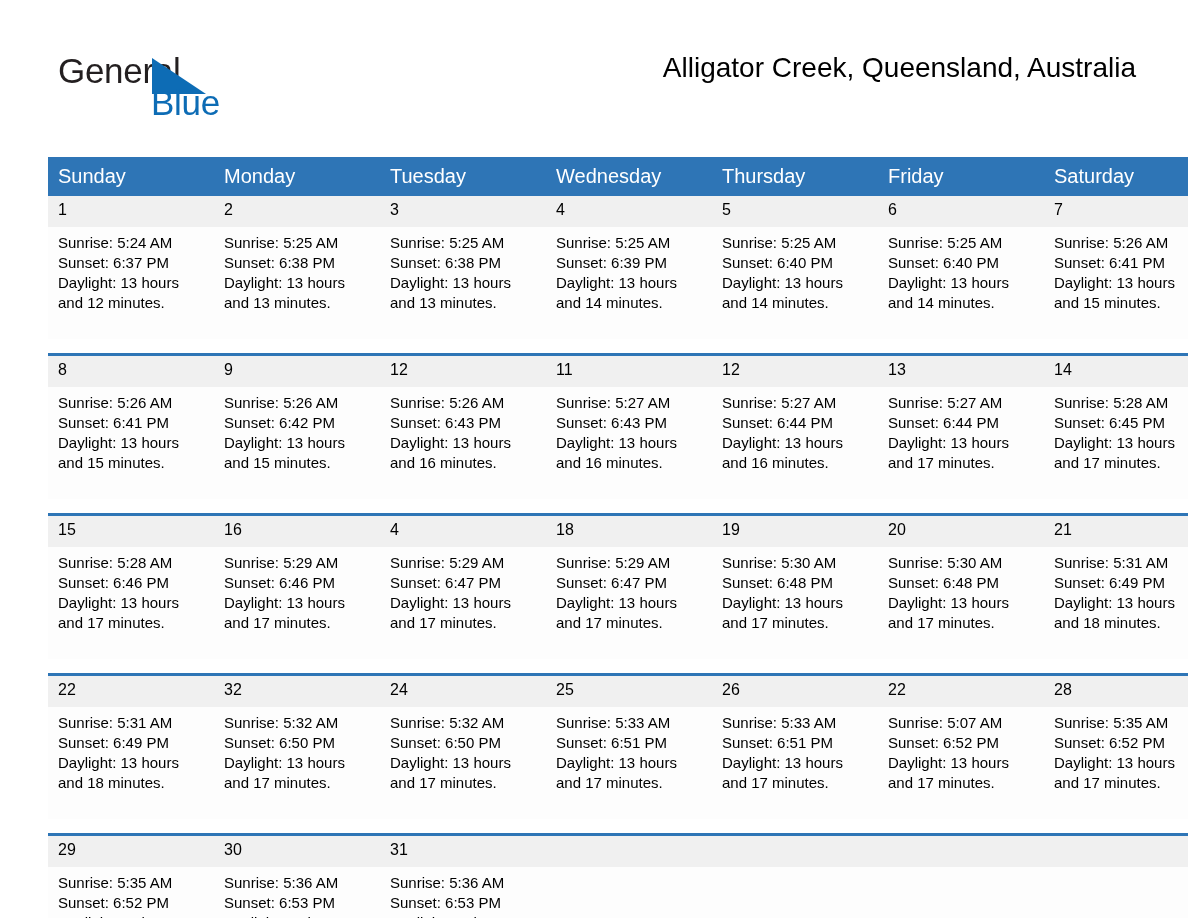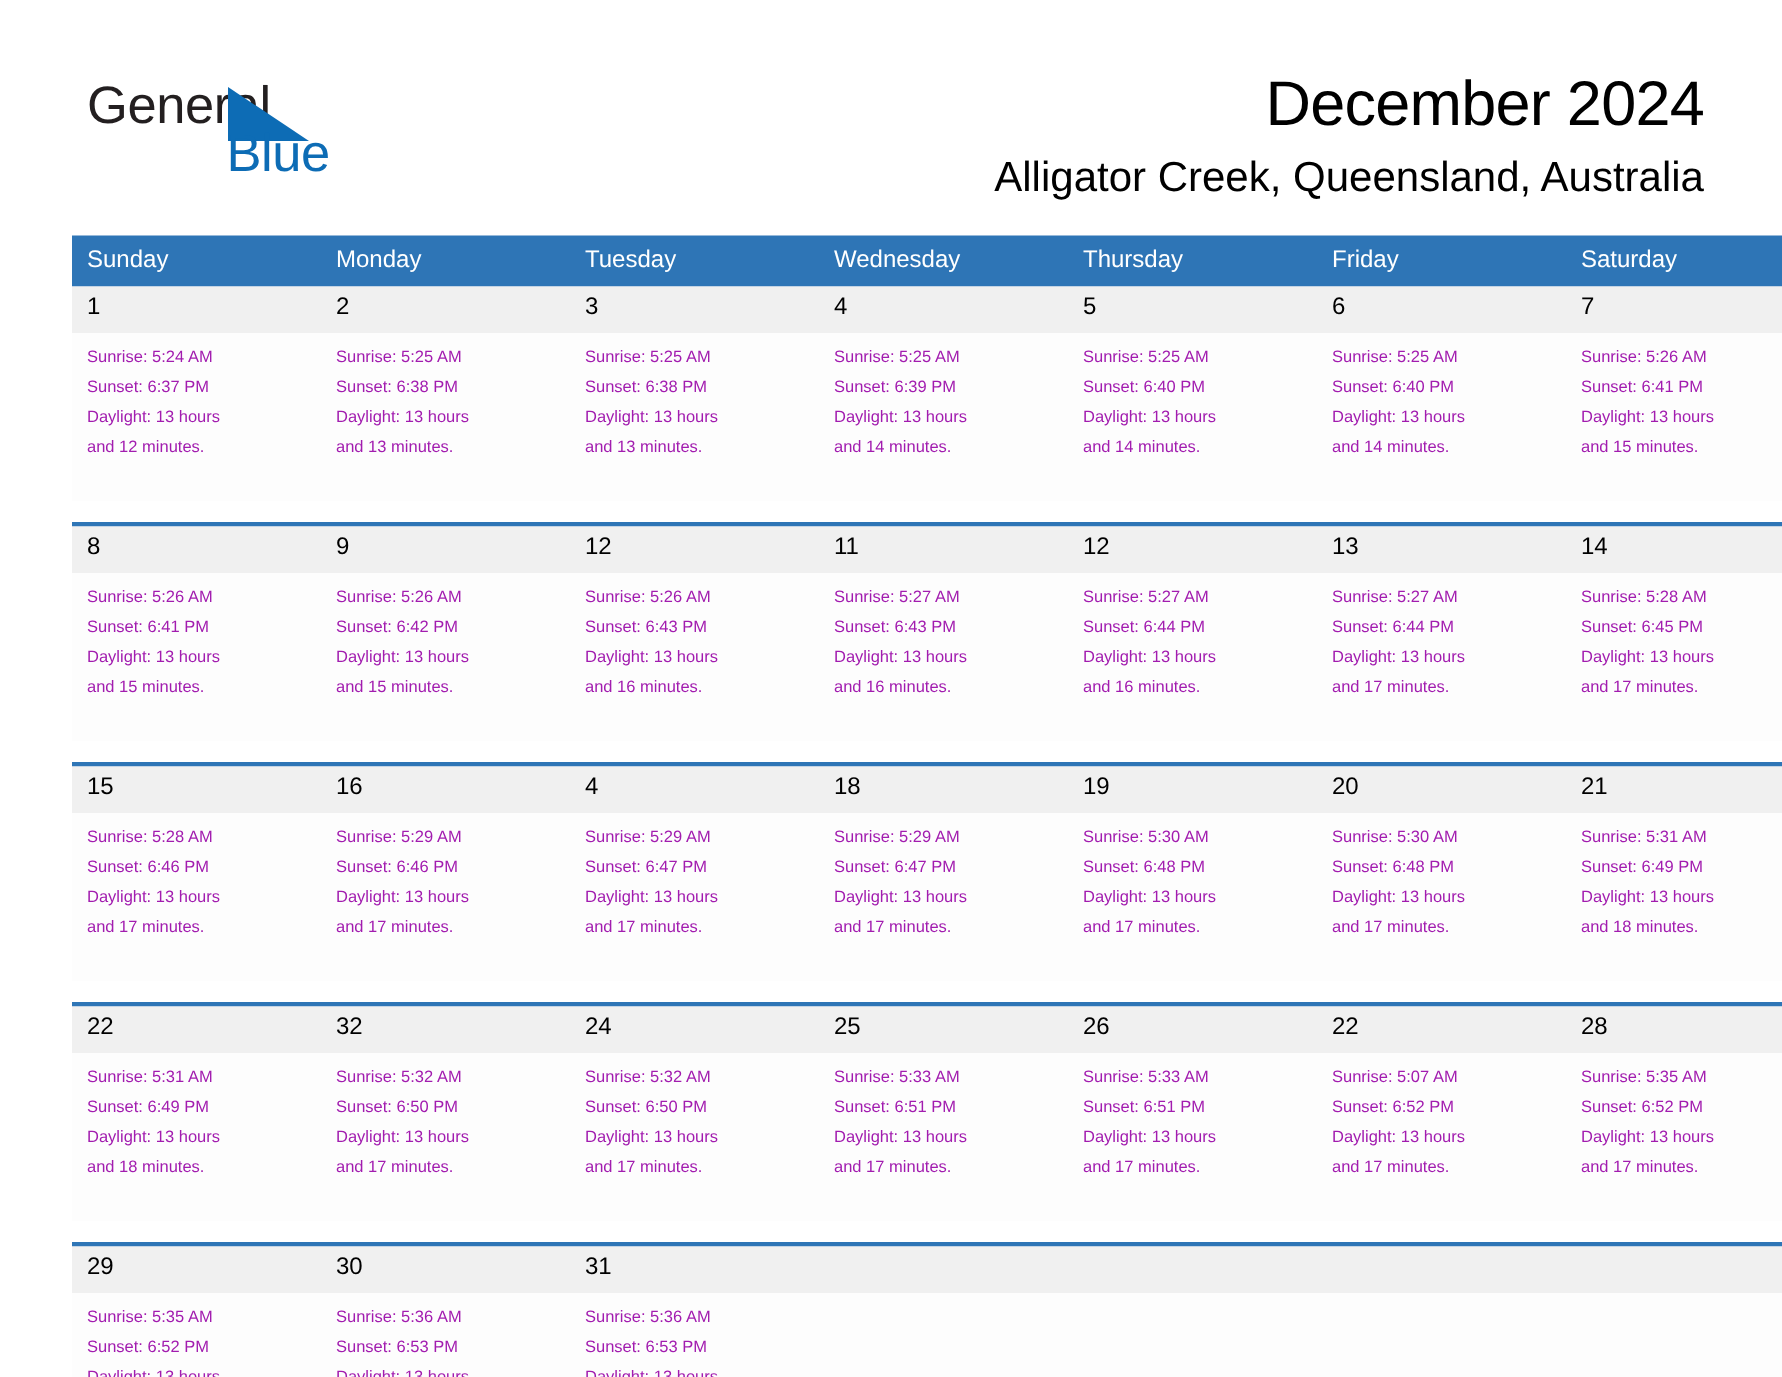--- a/index.html
+++ b/index.html
@@ -92,21 +92,21 @@
     width: 1092px;
   }
   .cal-table {
     width: 1092px;
     border-collapse: collapse;
     table-layout: fixed;
   }
   .cal-table th {
     background: #2e75b6;
     color: #ffffff;
-    font-size: 16px;
+    font-size: 20px;
     font-weight: 400;
     text-align: left;
     padding: 8px 0 8px 10px;
     height: 16px;
     border: none;
   }
   .cal-table th.dow {
     width: 156px;
   }
   .row-sep td {
@@ -120,23 +120,23 @@
     background: #f0f0f0;
     font-size: 16px;
     color: #000000;
     padding: 5px 0 6px 10px;
     vertical-align: top;
     height: 20px;
     border: none;
   }
   .detail-row td {
     background: #fdfdfd;
-    font-size: 11px;
+    font-size: 15px;
     line-height: 20px;
-    color: #a21caf;
+    color: #000000;
     padding: 6px 8px 14px 10px;
     vertical-align: top;
     height: 92px;
     border: none;
   }
   .detail-row td.empty {
     background: #fdfdfd;
   }
   .cell-line {
     display: block;
@@ -161,21 +161,20 @@
       <div class="logo-line1">General</div>
       <div class="logo-tri">
         <svg width="54" height="36" viewBox="0 0 54 36" xmlns="http://www.w3.org/2000/svg">
           <polygon points="0,0 54,36 0,36" fill="#0d6cb5"></polygon>
         </svg>
       </div>
       <div class="logo-line2">Blue</div>
     </div>
 
     <div class="title-block">
-      <div class="month-title">December 2024</div>
       <div class="location">Alligator Creek, Queensland, Australia</div>
     </div>
 
   </div>
 
   <div class="calendar">
     <table class="cal-table">
       <thead>
         <tr>
           <th class="dow">Sunday</th>

